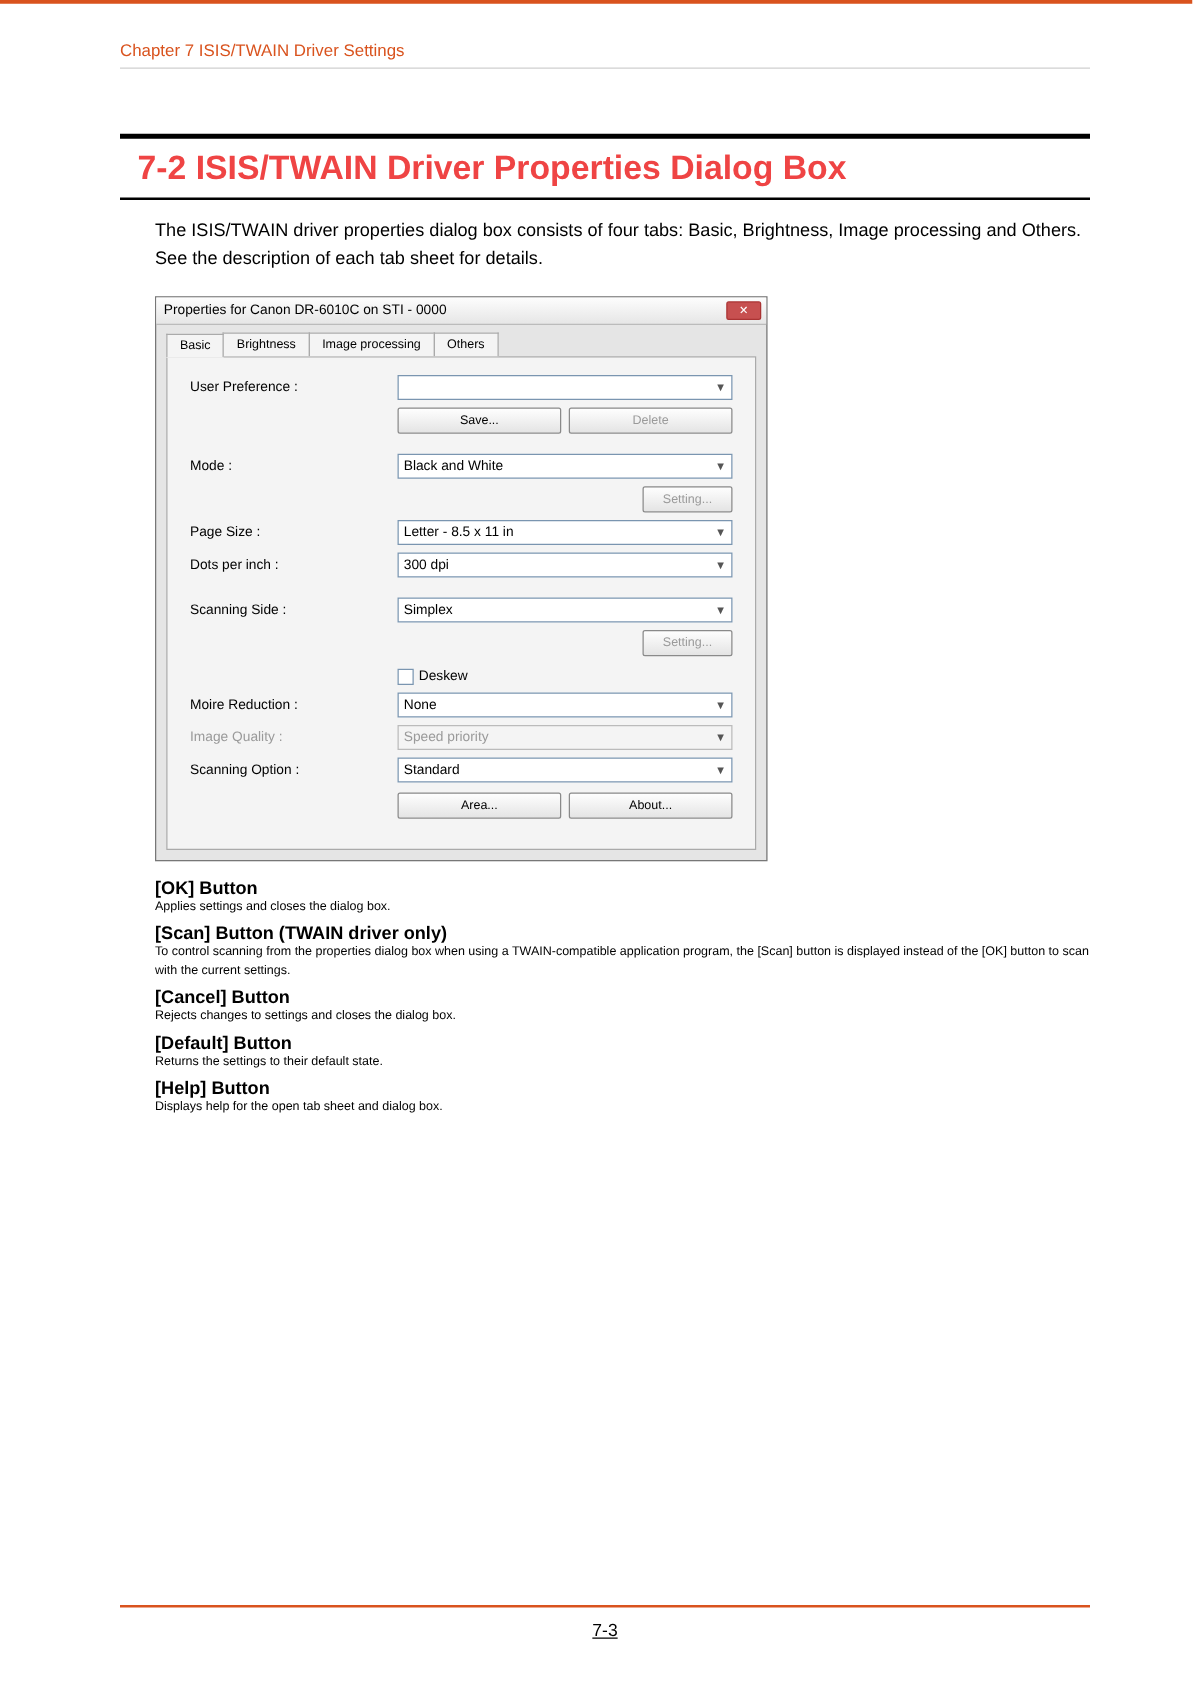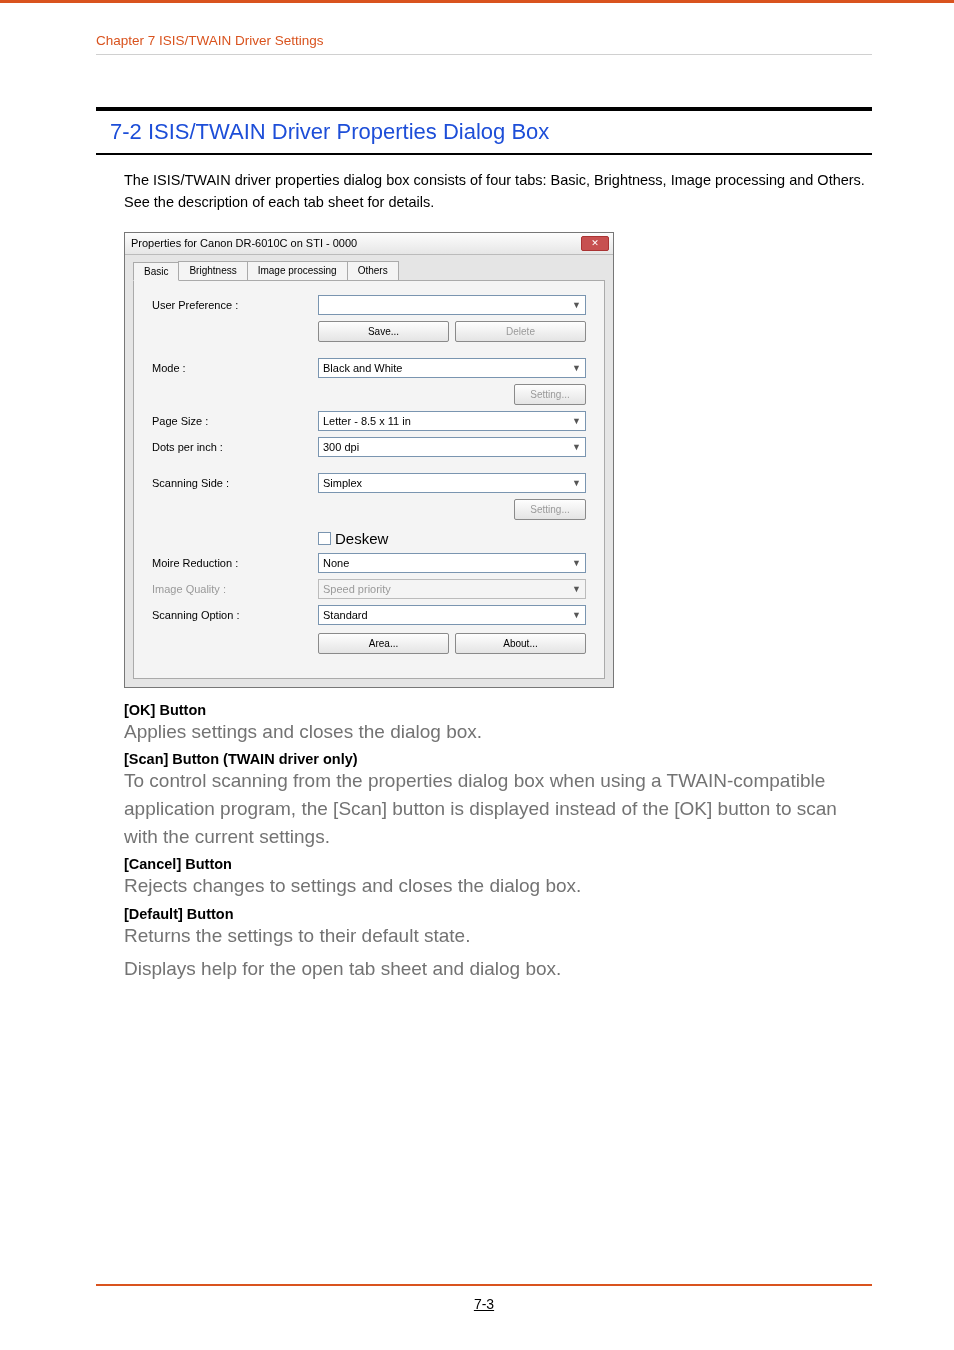--- a/index.html
+++ b/index.html
@@ -27,23 +27,23 @@
   .content {
     padding: 52px 82px 0 96px;
   }
   .heading-bar {
     border-top: 4px solid #000;
     border-bottom: 2px solid #000;
     padding: 8px 0 8px 14px;
     margin-bottom: 14px;
   }
   .heading-bar h1 {
-    font-size: 22px;
-    font-weight: normal;
-    color: #1d4ed8;
+    font-size: 27px;
+    font-weight: bold;
+    color: #ef4444;
   }
   .intro {
     font-size: 14.5px;
     line-height: 1.55;
     color: #000;
     margin: 0 0 18px 28px;
   }
   .dialog-wrap {
     margin-left: 28px;
     margin-bottom: 14px;
@@ -158,21 +158,21 @@
   }
   .btn-row-split .btn { flex: 1; }
   .btn-row-split .btn + .btn { margin-left: 6px; }
   .chk-row {
     margin-left: 166px;
     margin-bottom: 6px;
     margin-top: 10px;
     display: flex;
     align-items: center;
     gap: 4px;
-    font-size: 15px;
+    font-size: 11px;
   }
   .chk {
     width: 13px;
     height: 13px;
     border: 1px solid #7a95b0;
     background: #fff;
   }
   .gap { height: 10px; }
   .dialog-footer {
     display: flex;
@@ -184,22 +184,22 @@
   .definitions {
     margin-left: 28px;
   }
   .def-title {
     font-size: 14.5px;
     font-weight: bold;
     color: #000;
     margin-top: 6px;
   }
   .def-body {
-    font-size: 19px;
-    color: #737373;
+    font-size: 10px;
+    color: #000000;
     line-height: 1.45;
     margin-bottom: 6px;
   }
   .footer {
     position: absolute;
     bottom: 38px;
     left: 96px;
     right: 82px;
     text-decoration: underline;
   }
@@ -361,20 +361,21 @@
 
     <p class="def-title">[Scan] Button (TWAIN driver only)</p>
     <p class="def-body">To control scanning from the properties dialog box when using a TWAIN-compatible application program, the [Scan] button is displayed instead of the [OK] button to scan with the current settings.</p>
 
     <p class="def-title">[Cancel] Button</p>
     <p class="def-body">Rejects changes to settings and closes the dialog box.</p>
 
     <p class="def-title">[Default] Button</p>
     <p class="def-body">Returns the settings to their default state.</p>
 
+    <p class="def-title">[Help] Button</p>
     <p class="def-body">Displays help for the open tab sheet and dialog box.</p>
   </div>
 
 </div>
 
 <div class="footer">
   <div class="footer-line"></div>
   <div class="footer-num">7-3</div>
 </div>
 

